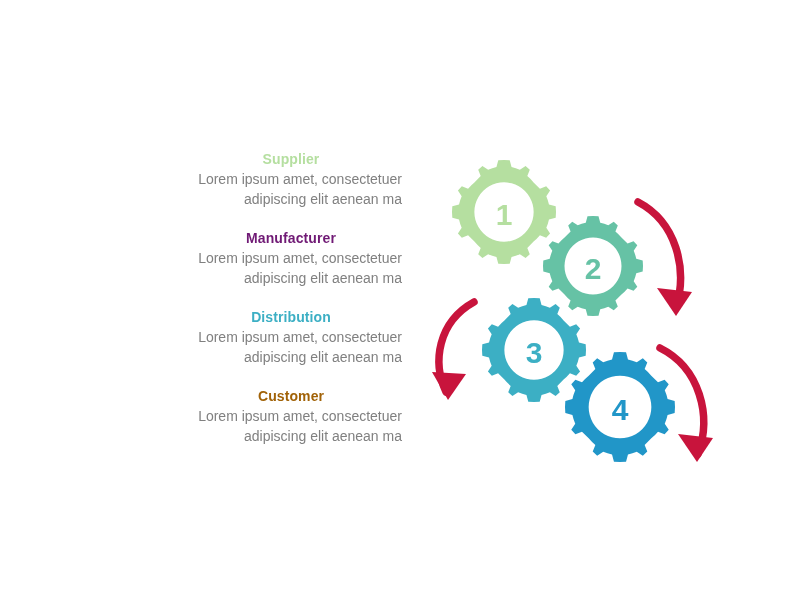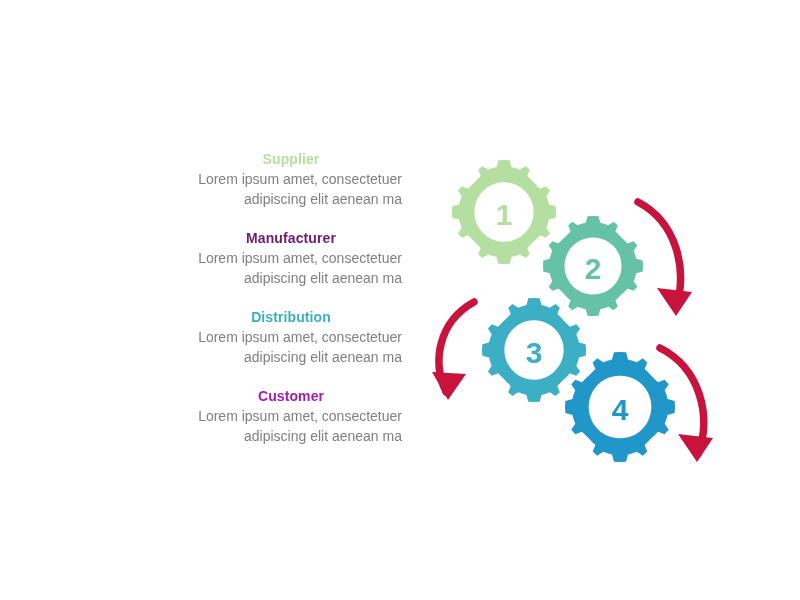--- a/index.html
+++ b/index.html
@@ -90,21 +90,21 @@
       <div class="step-desc">adipiscing elit aenean ma</div>
     </div>
 
     <div class="step-block">
       <div class="step-title" style="color: rgb(60, 175, 196);">Distribution</div>
       <div class="step-desc">Lorem ipsum amet, consectetuer</div>
       <div class="step-desc">adipiscing elit aenean ma</div>
     </div>
 
     <div class="step-block">
-      <div class="step-title" style="color: #a21caf;">Customer</div>
+      <div class="step-title" style="color: #a16207;">Customer</div>
       <div class="step-desc">Lorem ipsum amet, consectetuer</div>
       <div class="step-desc">adipiscing elit aenean ma</div>
     </div>
 
   </div>
 
   <div class="diagram">
     <svg viewBox="0 0 340 360" xmlns="http://www.w3.org/2000/svg">
       <defs>
 

